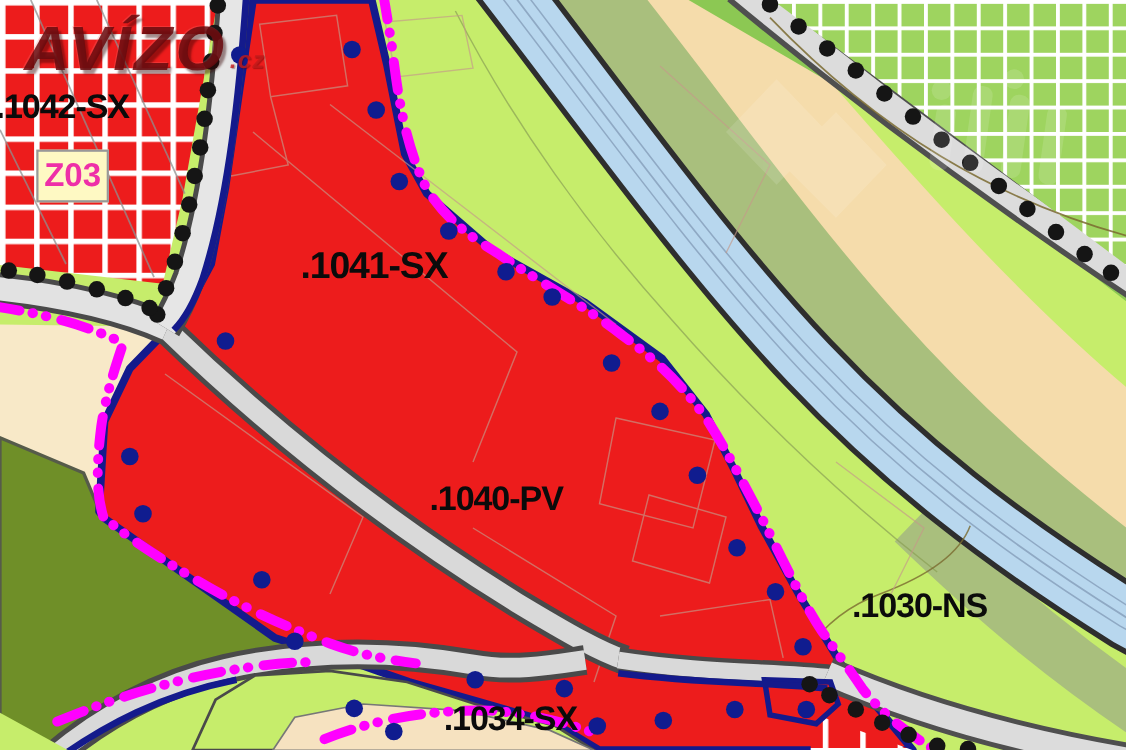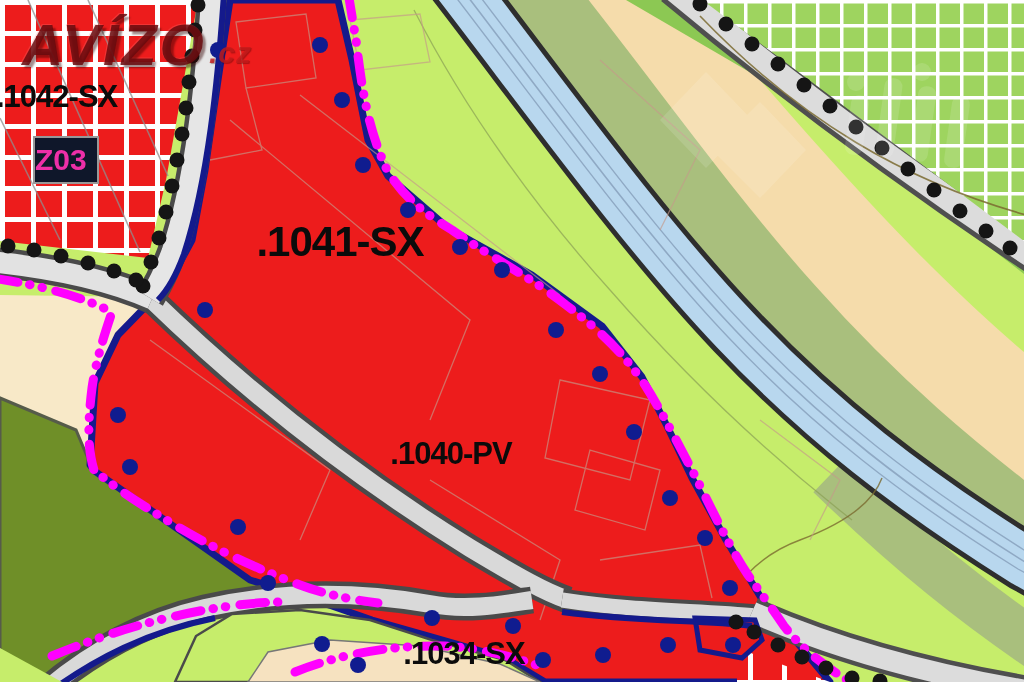--- a/index.html
+++ b/index.html
@@ -6,37 +6,37 @@
   .map-root{
     position:relative;width:1024px;height:682px;overflow:hidden;
     background:#c6ed6b;font-family:"Liberation Sans",sans-serif;
   }
   .map-root svg{position:absolute;left:0;top:0;}
   .zone-label{
     position:absolute;transform:translate(-50%,-50%);
     color:#0b0b0b;font-weight:bold;font-size:31px;letter-spacing:-1px;
     white-space:nowrap;transform-origin:center;
   }
-  .zone-label.big{font-size:42px;text-align:center;}
+  .zone-label.big{font-size:34px;text-align:center;}
   .zone-label.left-cut{transform:translate(0,-50%);}
   .code-box{
     position:absolute;left:33px;top:136px;width:62px;height:44px;
-    background:#0f172a;border:2px solid #989898;
+    background:#fef9c3;border:2px solid #989898;
     color:#ee2fa8;font-size:30px;font-weight:bold;
-    line-height:44px;letter-spacing:0px;
+    text-align:center;line-height:44px;letter-spacing:0px;
   }
   .wm-avizo{
     position:absolute;left:22px;top:12px;
     font-size:57px;font-weight:bold;letter-spacing:3px;
     color:rgba(105,10,14,0.85);
     text-shadow:3px 3px 2px rgba(50,0,0,0.45), -1px -1px 0 rgba(255,120,120,0.25);
     font-style:italic;
   }
   .wm-avizo .cz{
-    font-size:30px;font-style:italic;letter-spacing:1px;
+    font-size:22px;font-style:italic;letter-spacing:1px;
     color:rgba(195,28,28,0.8);text-shadow:1px 1px 1px rgba(60,0,0,.35);
     position:relative;top:-2px;left:2px;
   }
 </style>
 </head>
 <body>
 
 <div class="map-root">
 
 <svg width="1024" height="682" viewBox="0 0 1024 682">
@@ -231,18 +231,19 @@
     <rect x="948" y="96" width="18" height="72" rx="8" transform="rotate(8 957 132)"></rect>
     <circle cx="856" cy="82" r="9"></circle>
         <circle cx="922" cy="72" r="9"></circle>
   </g>
 </svg>
 
   <div class="zone-label left-cut" style="left:-4px;top:97px;">.1042-SX</div>
   <div class="zone-label big" style="left:340px;top:242px;">.1041-SX</div>
   <div class="zone-label" style="left:451px;top:454px;">.1040-PV</div>
   <div class="zone-label" style="left:464px;top:654px;">.1034-SX</div>
+  <div class="zone-label" style="left:836px;top:551px;">.1030-NS</div>
 
   <div class="code-box">Z03</div>
 
   <div class="wm-avizo"><span>AVÍZO</span><span class="cz">.cz</span></div>
 
 </div>
 
 </body></html>

